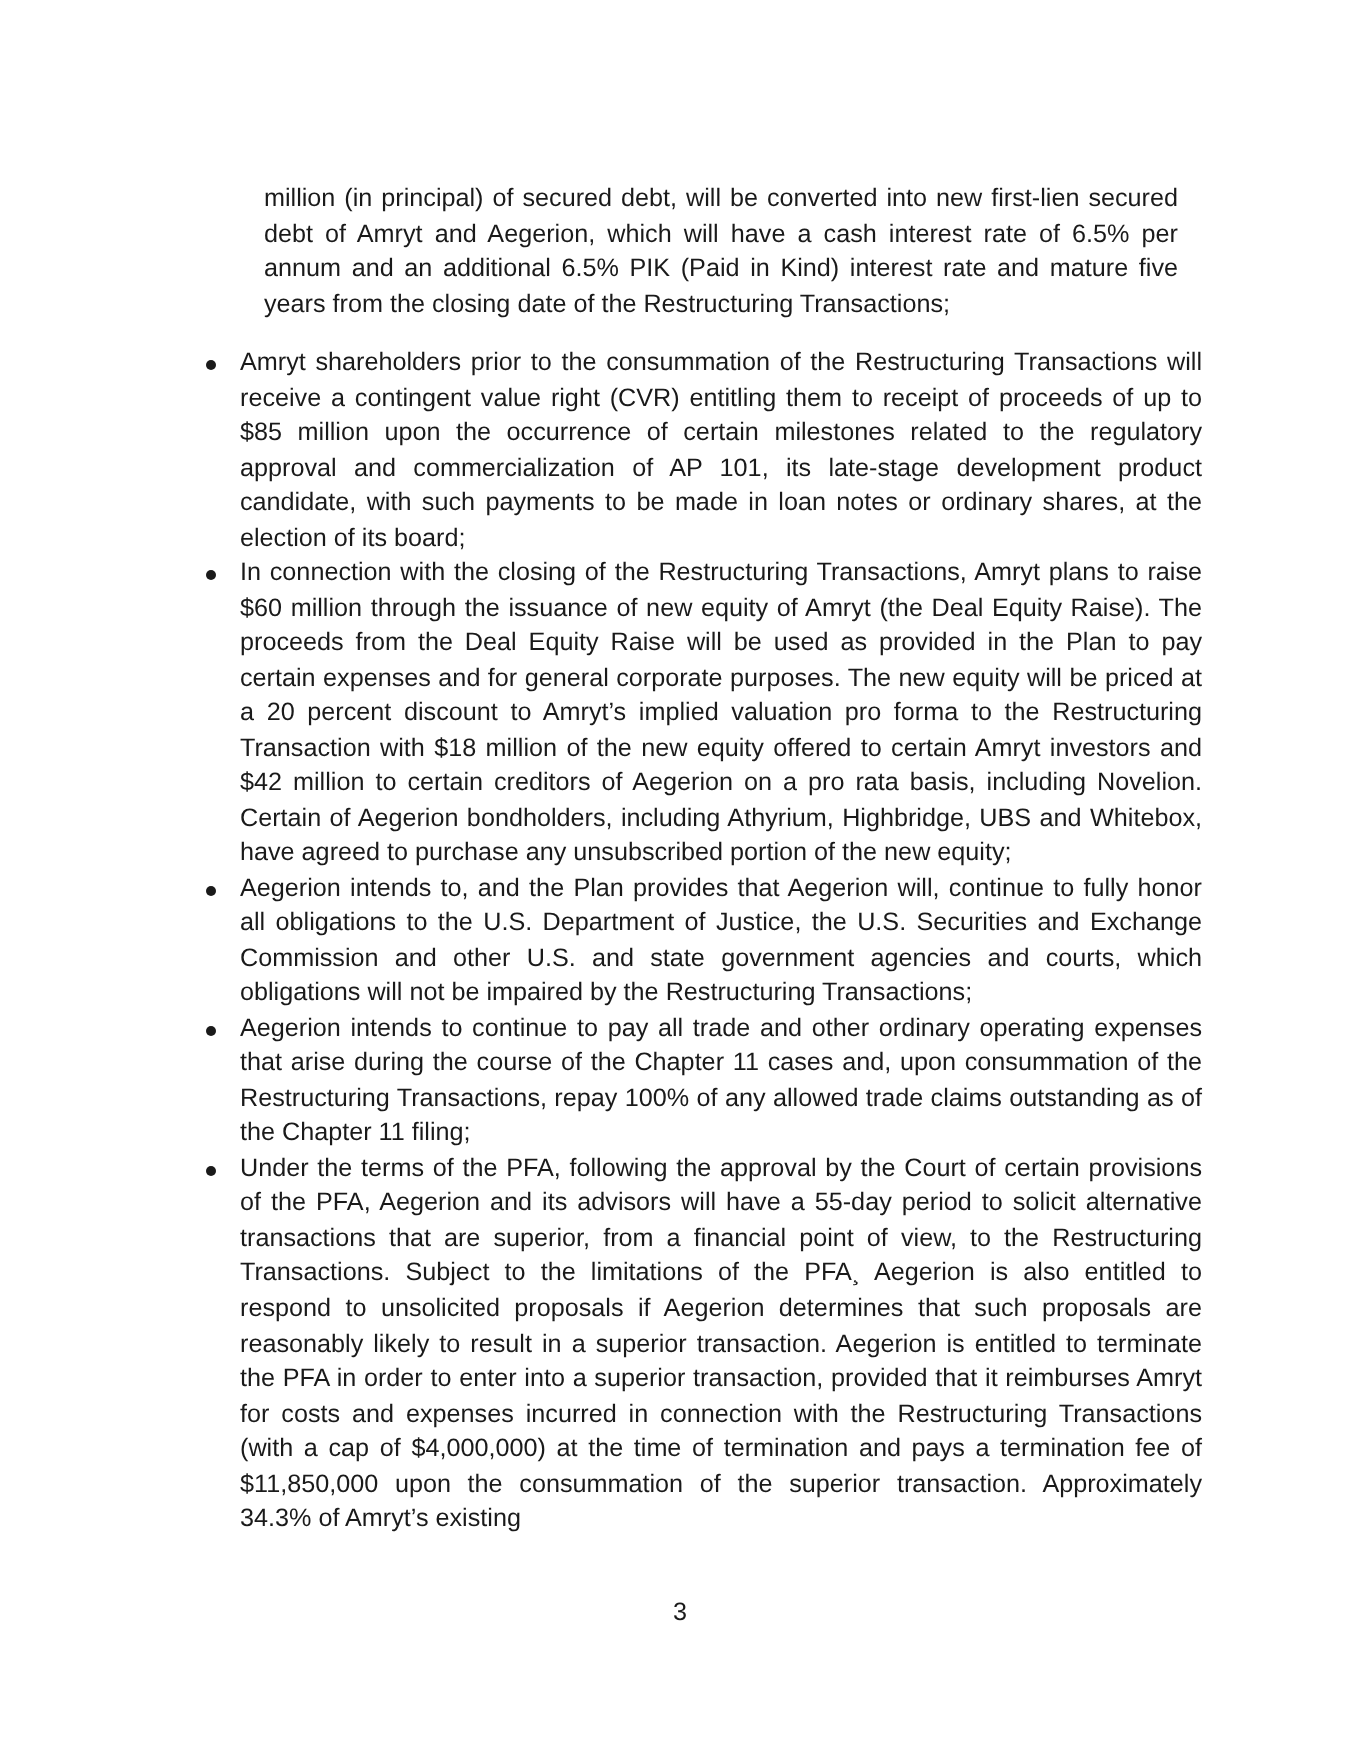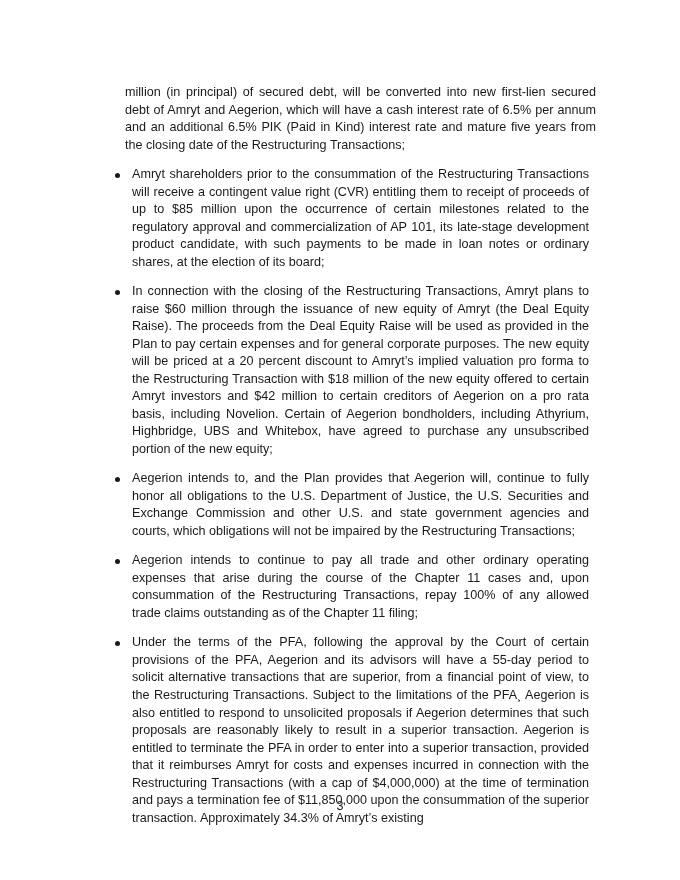--- a/index.html
+++ b/index.html
@@ -6,22 +6,22 @@
   body { width: 680px; height: 880px; position: relative; overflow: hidden; }
   .page {
     position: absolute; left: 0; top: 0; width: 680px; height: 880px; background: #fff;
   }
   .content {
     position: absolute; left: 120px; top: 79px; width: 481px;
     font-family: "Liberation Sans", sans-serif;
     font-size: 12.6px; line-height: 17.52px; color: #1a1a1a;
     text-align: justify;
   }
-  .para { margin: 5px; }
-  .bullet-item { position: relative; margin: 12px; }
+  .para { margin: 12px; }
+  .bullet-item { position: relative; margin: 0; }
   .bullet {
     position: absolute; left: -17px; top: 7px; width: 5px; height: 5px;
     border-radius: 50%; background: #1a1a1a;
   }
   .page-number {
     position: absolute; top: 799px; left: 0; width: 680px; text-align: center;
     font-family: "Liberation Sans", sans-serif; font-size: 12.6px; color: #1a1a1a;
   }
 </style>
 </head>

